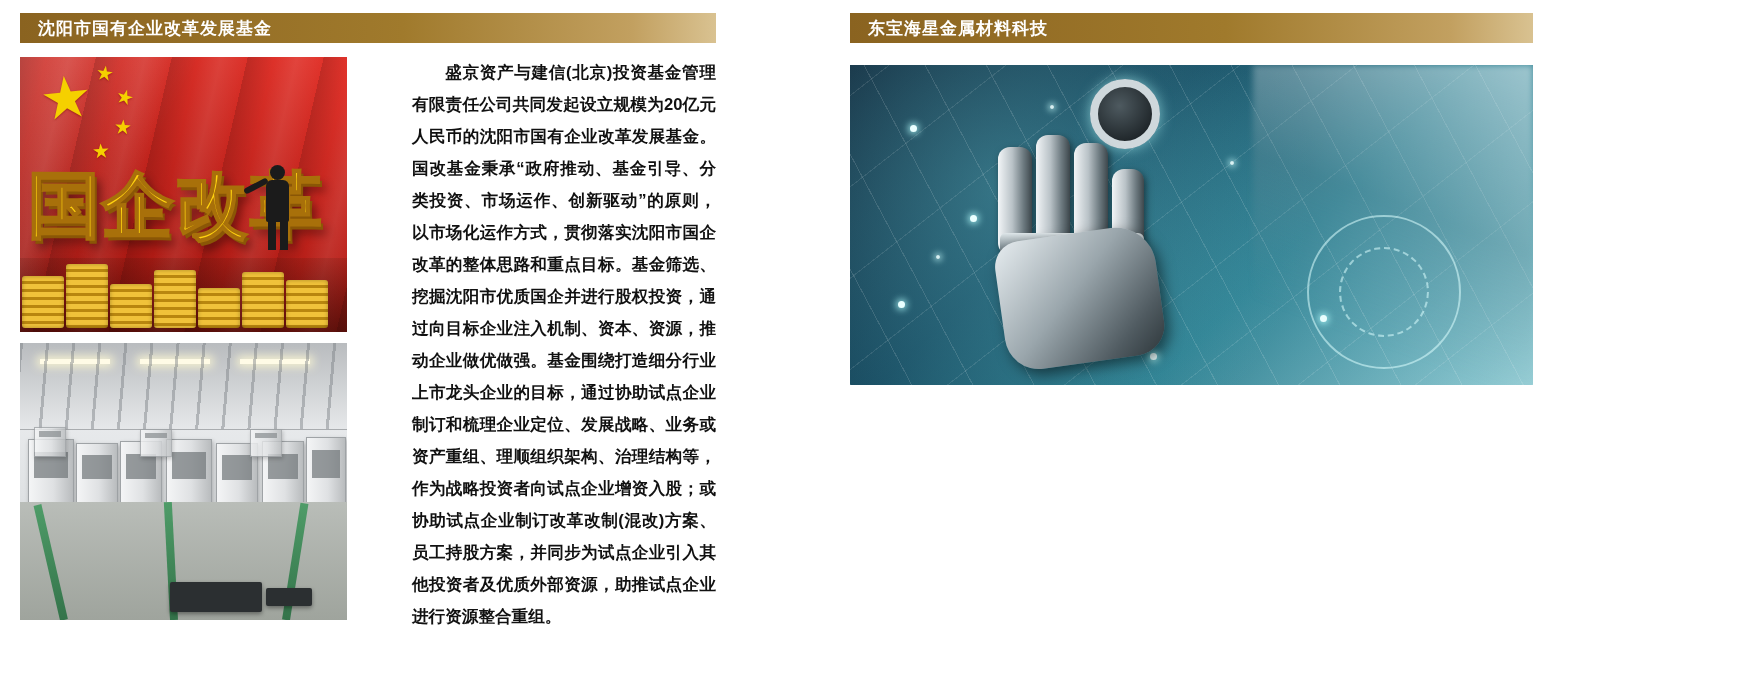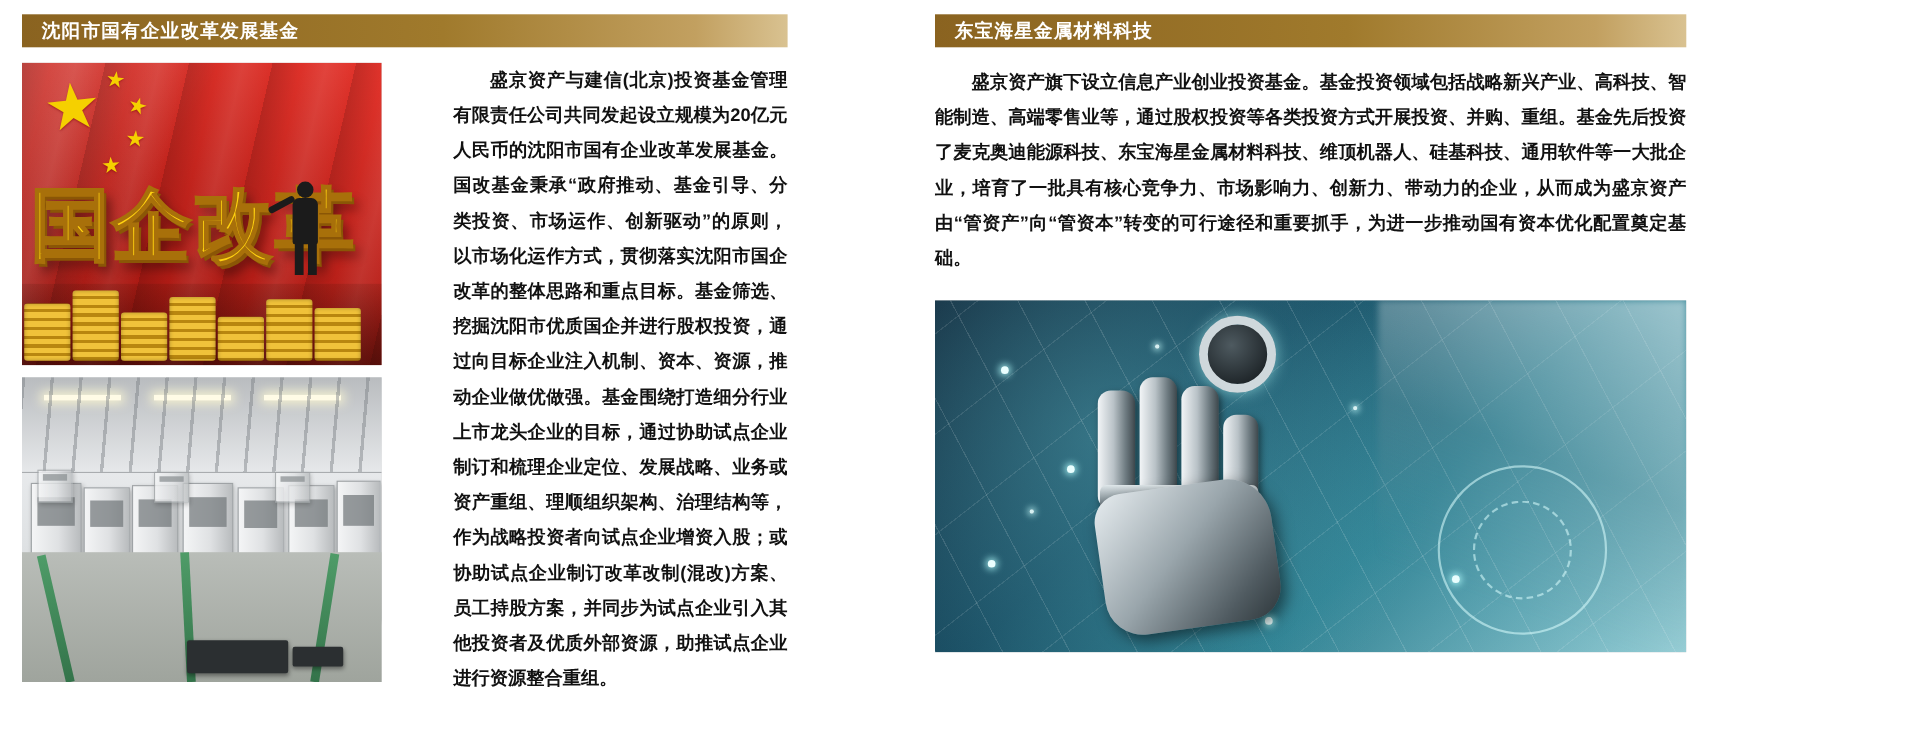--- a/index.html
+++ b/index.html
@@ -396,23 +396,20 @@
     </div>
 
     <div class="gutter"></div>
 
     <div class="page-right">
 
       <div class="heading-bar right">
         <span class="bar-text">东宝海星金属材料科技</span>
       </div>
 
-      <div class="right-text" style="margin-top:16px;">
-        <p class="para">盛京资产旗下设立信息产业创业投资基金。基金投资领域包括战略新兴产业、高科技、智能制造、高端零售业等，通过股权投资等各类投资方式开展投资、并购、重组。基金先后投资了麦克奥迪能源科技、东宝海星金属材料科技、维顶机器人、硅基科技、通用软件等一大批企业，培育了一批具有核心竞争力、市场影响力、创新力、带动力的企业，从而成为盛京资产由“管资产”向“管资本”转变的可行途径和重要抓手，为进一步推动国有资本优化配置奠定基础。</p>
-      </div>
 
       <div class="img-box img-robot">
         <div class="robot-bg"></div>
         <div class="robot-net"></div>
 
         <div class="node" style="left:60px;  top:60px;"></div>
         <div class="node" style="left:120px; top:150px;"></div>
         <div class="node" style="left:48px;  top:236px;"></div>
         <div class="node" style="left:300px; top:288px;"></div>
         <div class="node" style="left:470px; top:250px;"></div>

